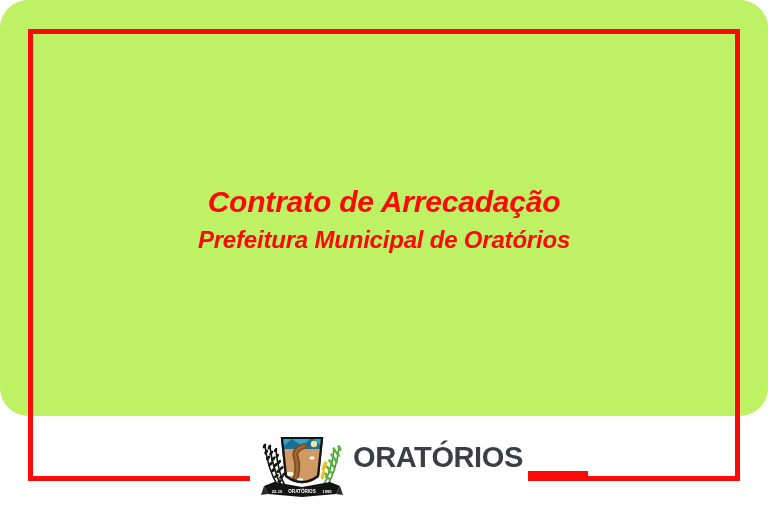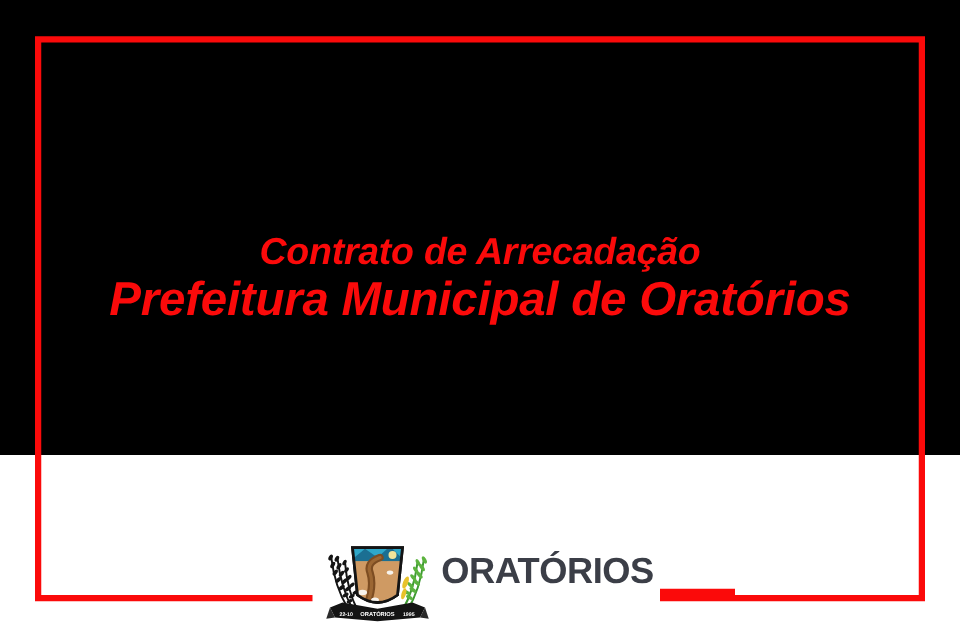--- a/index.html
+++ b/index.html
@@ -13,22 +13,23 @@
     overflow: hidden;
     font-family: "Liberation Sans", sans-serif;
     position: relative;
   }
 
   
   .slide {
     position: absolute;
     left: 0; top: 0;
     width: 768px;
-    height: 364px;
-    background: #000000;
+    height: 416px;
+    background: #bef264;
+    border-radius: 28px;
   }
 
   
   .frame {
     position: absolute;
     left: 28px;
     top: 29px;
     width: 712px;
     height: 452px;
     border: 5px solid #fb0a0a;
@@ -46,21 +47,21 @@
   .title-line {
     display: block;
     color: #fb0a0a;
     font-family: "Liberation Sans", sans-serif;
     font-weight: bold;
     font-style: italic;
     letter-spacing: -0.2px;
     white-space: nowrap;
   }
   .title-line-1 { font-size: 30px; line-height: 38px; }
-  .title-line-2 { font-size: 38px; line-height: 38px; }
+  .title-line-2 { font-size: 24px; line-height: 38px; }
 
   
   .logo-lockup {
     position: absolute;
     left: 250px;
     top: 424px;
     width: 278px;
     height: 80px;
     background: #ffffff;   
   }

